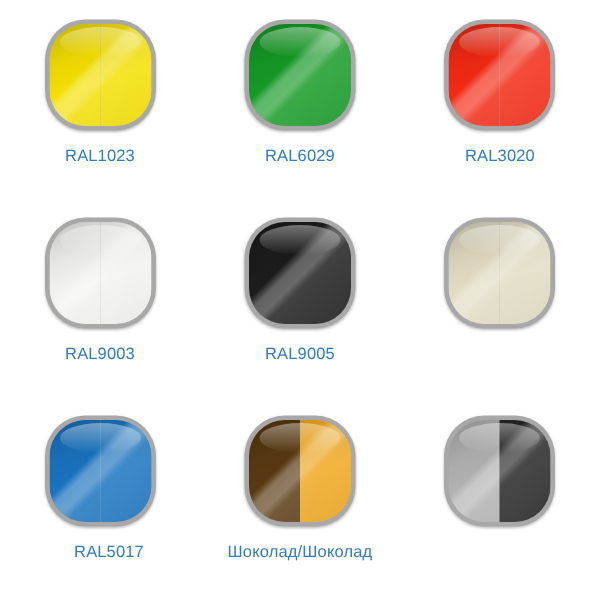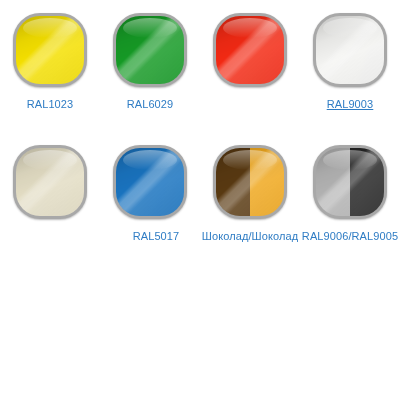--- a/index.html
+++ b/index.html
@@ -11,21 +11,21 @@
     height: 400px;
     background: #ffffff;
     font-family: "Liberation Sans", sans-serif;
     overflow: hidden;
   }
 
   #swatch-grid {
     width: 400px;
     height: 344px;
     display: grid;
-    grid-template-columns: repeat(4, 1fr);
+    grid-template-columns: repeat(3, 1fr);
     grid-template-rows: 132px 132px 136px;
     box-sizing: border-box;
   }
 
   .swatch-cell {
     display: flex;
     flex-direction: column;
     align-items: center;
     justify-content: flex-start;
     padding-top: 13px;
@@ -148,33 +148,47 @@
       <div class="chip-wrap">
         <div class="chip" style="background: rgb(168, 168, 168);">
           <div class="chip-inner">
             <div class="chip-half" style="background: rgb(244, 42, 20);"></div>
             <div class="chip-half" style="background: rgb(244, 42, 20);"></div>
           </div>
           <div class="chip-gloss"></div>
           <div class="chip-top-light"></div>
         </div>
       </div>
+      <div class="caption" style="color: rgb(46, 124, 196);"><span>RAL3020</span></div>
     </div>
     <div class="swatch-cell">
       <div class="chip-wrap">
         <div class="chip" style="background: rgb(168, 168, 168);">
           <div class="chip-inner">
             <div class="chip-half" style="background: rgb(243, 243, 241);"></div>
             <div class="chip-half" style="background: rgb(243, 243, 241);"></div>
           </div>
           <div class="chip-gloss"></div>
           <div class="chip-top-light"></div>
         </div>
       </div>
-      <div class="caption" style="color: rgb(46, 124, 196); text-decoration: underline;"><span>RAL9003</span></div>
+      <div class="caption" style="color: rgb(46, 124, 196);"><span>RAL9003</span></div>
+    </div>
+    <div class="swatch-cell">
+      <div class="chip-wrap">
+        <div class="chip" style="background: rgb(168, 168, 168);">
+          <div class="chip-inner">
+            <div class="chip-half" style="background: rgb(29, 29, 29);"></div>
+            <div class="chip-half" style="background: rgb(29, 29, 29);"></div>
+          </div>
+          <div class="chip-gloss"></div>
+          <div class="chip-top-light"></div>
+        </div>
+      </div>
+      <div class="caption" style="color: rgb(46, 124, 196);"><span>RAL9005</span></div>
     </div>
     <div class="swatch-cell">
       <div class="chip-wrap">
         <div class="chip" style="background: rgb(168, 168, 168);">
           <div class="chip-inner">
             <div class="chip-half" style="background: rgb(227, 221, 196);"></div>
             <div class="chip-half" style="background: rgb(227, 221, 196);"></div>
           </div>
           <div class="chip-gloss"></div>
           <div class="chip-top-light"></div>
@@ -211,15 +225,15 @@
       <div class="chip-wrap">
         <div class="chip" style="background: rgb(168, 168, 168);">
           <div class="chip-inner">
             <div class="chip-half" style="background: rgb(179, 179, 179);"></div>
             <div class="chip-half" style="background: rgb(38, 38, 38);"></div>
           </div>
           <div class="chip-gloss"></div>
           <div class="chip-top-light"></div>
         </div>
       </div>
-      <div class="caption" style="color: rgb(46, 124, 196);"><span>RAL9006/RAL9005</span></div>
+      <div class="caption" style="color: rgb(46, 124, 196);"></div>
     </div>
   </div>
 
 </body></html>

